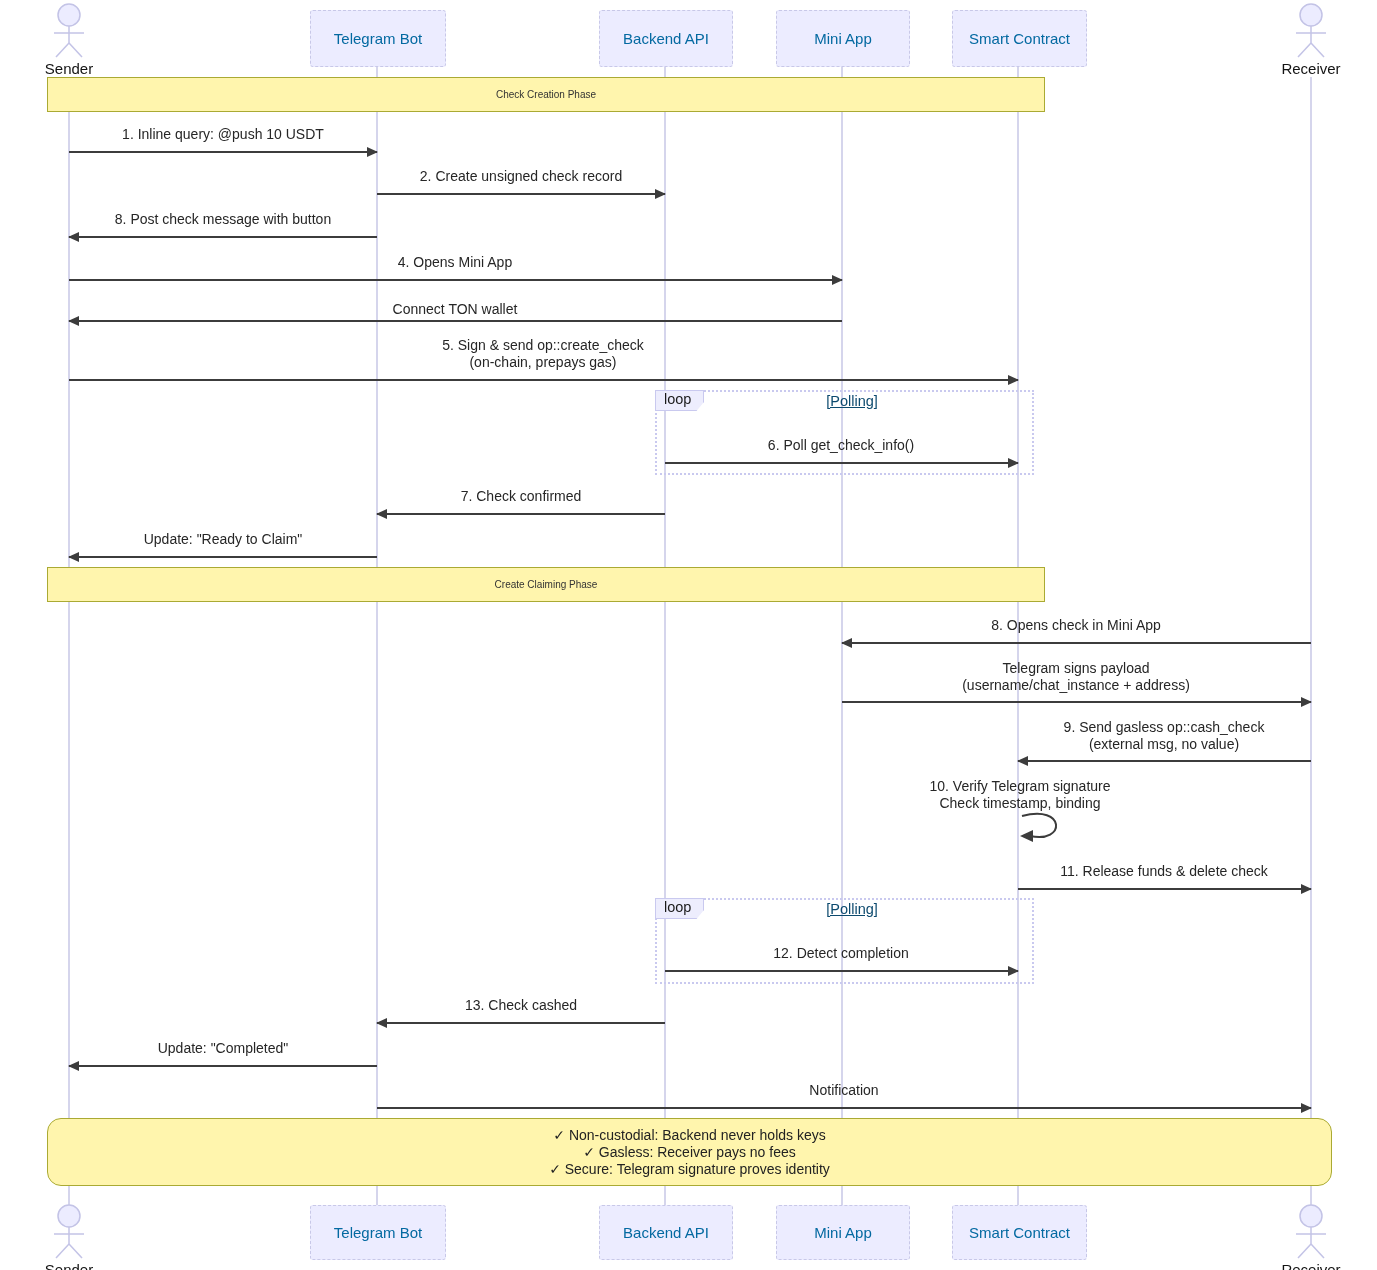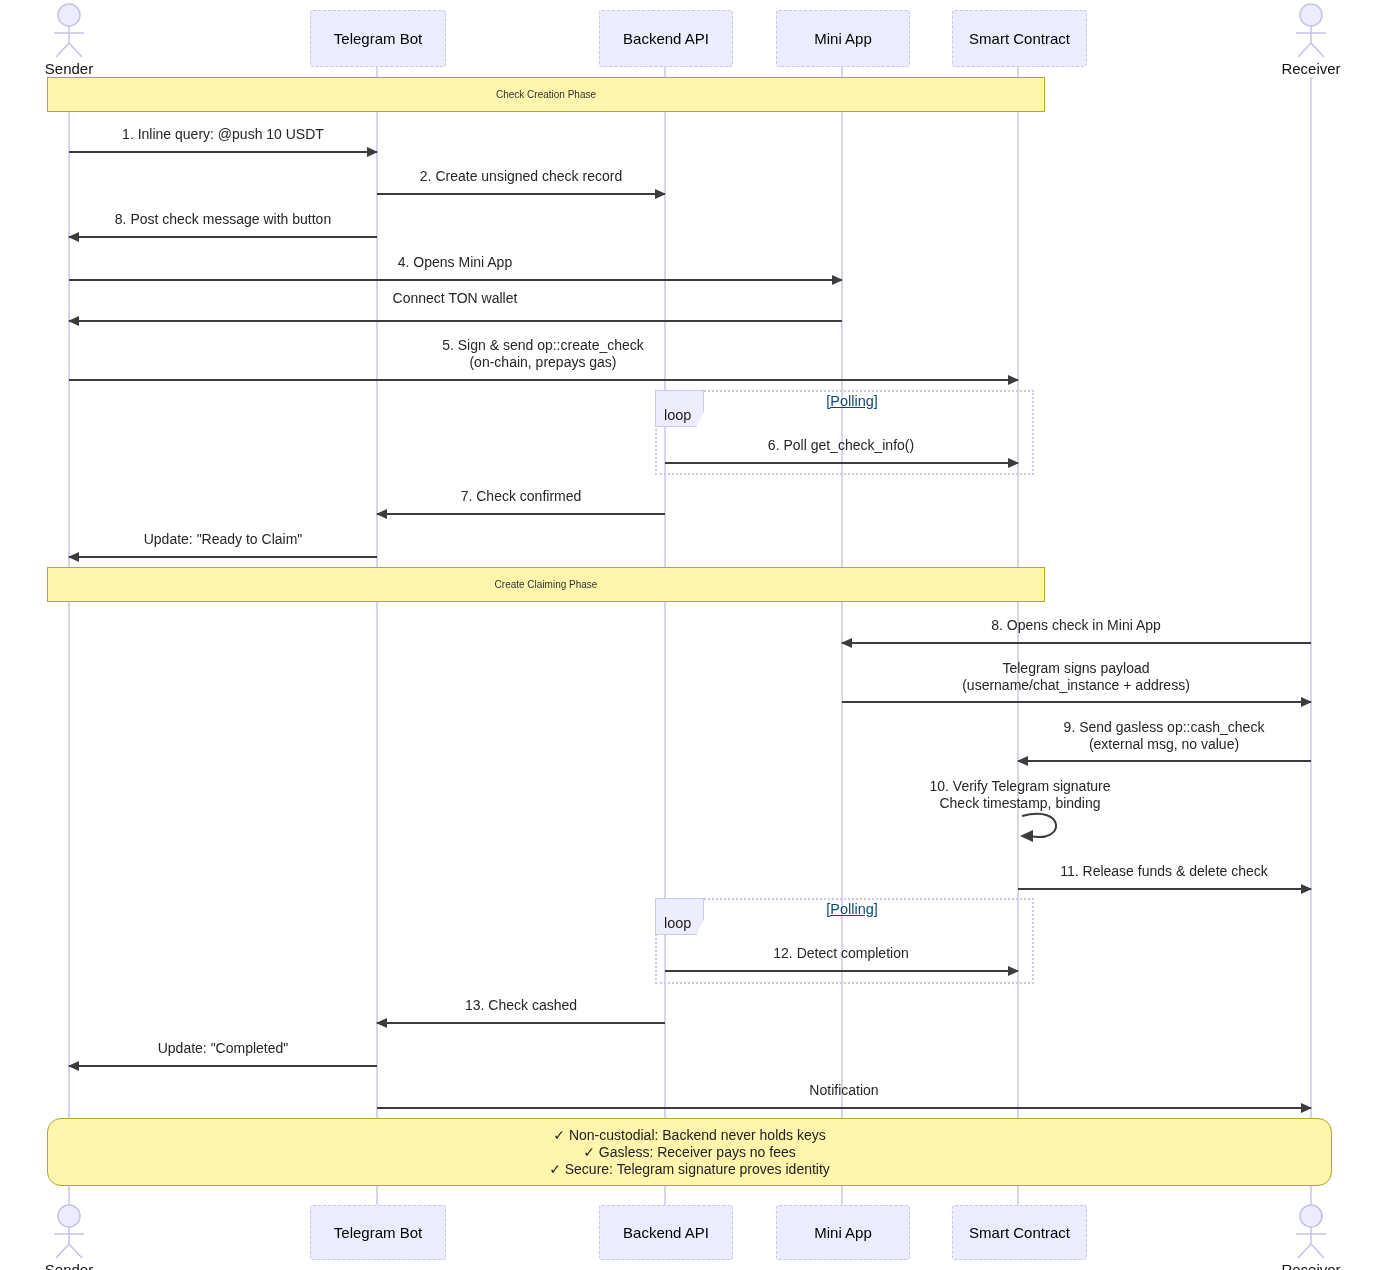--- a/index.html
+++ b/index.html
@@ -8,34 +8,34 @@
     font-family:"Liberation Sans", sans-serif; background:#ffffff;
     --participant-fill:#ECECFF; --participant-border:#C8C8E8; --actor-stroke:#C3C3E6;
     --band-fill:#FFF5AD; --band-border:#AAAA33; --lifeline:#D5D5EC;
     --arrow:#3C3C3C; --text:#262626; --loop-border:#C9C9EF;
   }
   .lifeline { position:absolute; width:2px; background:var(--lifeline); z-index:1; }
   .pbox {
     position:absolute; background:var(--participant-fill);
     border:1px dashed var(--participant-border); border-radius:3px;
     display:flex; align-items:center; justify-content:center;
-    font-size:15px; color:#000000; z-index:3;
+    font-size:15px; color:#0369a1; z-index:3;
   }
   .actor { position:absolute; width:64px; display:flex; flex-direction:column; align-items:center; z-index:3; }
   .actor svg { display:block; }
   .actor .alabel { font-size:15px; color:#131313; margin-top:2px; white-space:nowrap; }
   .band {
     position:absolute; background:var(--band-fill); border:1px solid var(--band-border);
     display:flex; align-items:center; justify-content:center;
     font-size:10px; color:#333333; z-index:2;
   }
   .loopbox { position:absolute; border:2px dotted var(--loop-border); z-index:2; }
   .looptab {
     position:absolute; background:#EDEDFD; border:1px solid var(--loop-border);
-    font-size:14.5px; color:#1a1a1a; padding:16px 12px 3px 8px; z-index:3;
+    font-size:14.5px; color:#1a1a1a; padding:0 12px 3px 8px; z-index:3;
     clip-path:polygon(0 0,100% 0,100% 55%,84% 100%,0 100%);
   }
   .loopcond { position:absolute; transform:translateX(-50%); font-size:14.5px; color:#0c4a6e; z-index:3; white-space:nowrap;text-decoration:underline; }
   .mlabel {
     position:absolute; transform:translateX(-50%); text-align:center;
     font-size:14px; color:var(--text); white-space:nowrap; line-height:17px; z-index:3;
   }
   .mlabel span { display:block; }
   .arrow { position:absolute; height:2px; background:var(--arrow); z-index:3; }
   .arrow.right::after {
@@ -120,21 +120,21 @@
   <div class="mlabel" style="left:223px;top:211px">
       <span>8. Post check message with button</span>
     </div>
   <div class="arrow left" style="left:69px;top:236px;width:308px"></div>
 
   <div class="mlabel" style="left:455px;top:254px">
       <span>4. Opens Mini App</span>
     </div>
   <div class="arrow right" style="left:69px;top:279px;width:773px"></div>
 
-  <div class="mlabel" style="left:455px;top:290px">
+  <div class="mlabel" style="left:455px;top:301px">
       <span>Connect TON wallet</span>
     </div>
   <div class="arrow left" style="left:69px;top:320px;width:773px"></div>
 
   <div class="mlabel" style="left:543px;top:337px">
     <span>5. Sign &amp; send op::create_check</span>
       <span>(on-chain, prepays gas)</span>
   </div>
   <div class="arrow right" style="left:69px;top:379px;width:949px"></div>
 

